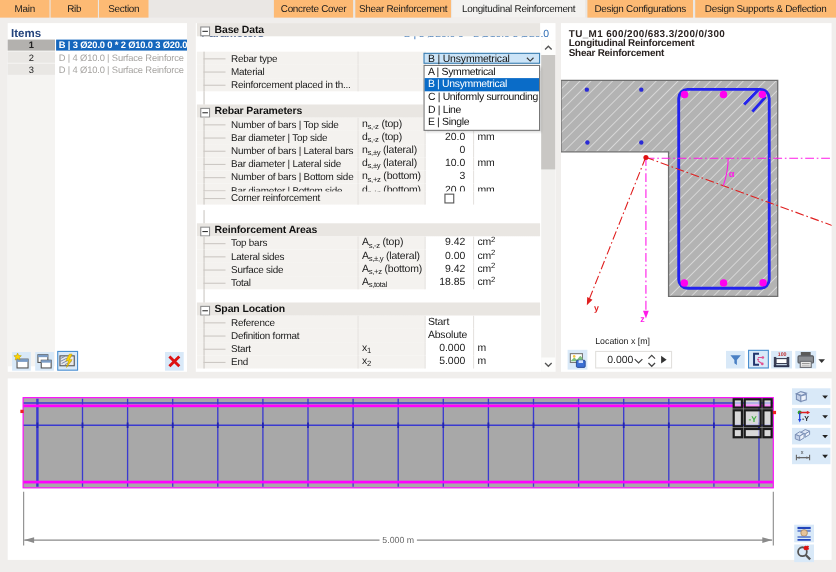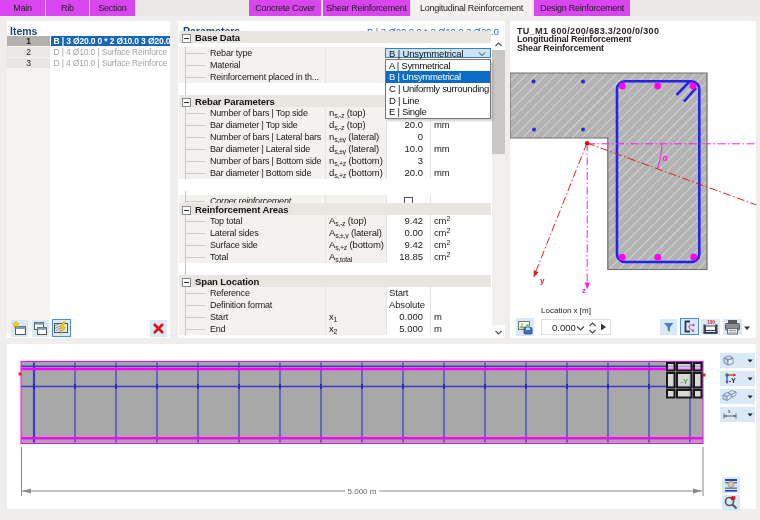--- a/index.html
+++ b/index.html
@@ -1,19 +1,19 @@
 <!DOCTYPE html>
 <html><head>
 <meta charset="utf-8">
 <style>
   html,body{margin:0;padding:0;}
   body{width:760px;height:520px;background:#f0eeec;font-family:"Liberation Sans",sans-serif;position:relative;overflow:hidden;}
   
   #tabbar{position:absolute;left:0;top:0;width:760px;height:15.5px;background:#eae7e4;}
-  .tab{position:absolute;top:0;height:15.5px;background:#d946ef;color:#1c1c1c;font-size:9px;letter-spacing:-0.25px;text-align:center;line-height:16.5px;white-space:nowrap;overflow:hidden;}
+  .tab{position:absolute;top:0;height:15.5px;background:#fdba74;color:#1c1c1c;font-size:9px;letter-spacing:-0.25px;text-align:center;line-height:16.5px;white-space:nowrap;overflow:hidden;}
   .tab.active{background:#f3f2f0;}
   
   .panel{position:absolute;background:#fff;}
   .ptitle{position:absolute;color:#24437c;font-weight:700;font-size:10.5px;}
   
   .irow{position:absolute;left:0;height:10px;font-size:8.5px;letter-spacing:-0.15px;line-height:10.5px;}
   .inum{position:absolute;left:0;width:43px;text-align:center;color:#222;height:10px;}
   .itxt{position:absolute;left:44px;width:119px;height:10px;white-space:nowrap;overflow:hidden;padding-left:2.5px;box-sizing:border-box;}
   
   #params{overflow:hidden;}
@@ -40,21 +40,22 @@
 </head>
 <body>
 
 <div id="tabbar">
   <div class="tab" style="left:0;width:45px;">Main</div>
   <div class="tab" style="left:46px;width:43px;">Rib</div>
   <div class="tab" style="left:90px;width:45px;">Section</div>
   <div class="tab" style="left:249px;width:72px;">Concrete Cover</div>
   <div class="tab" style="left:323px;width:87px;">Shear Reinforcement</div>
   <div class="tab active" style="left:411px;width:121px;">Longitudinal Reinforcement</div>
-  <div class="tab" style="left:534px;width:96px;">Design Reinforcement</div>
+  <div class="tab" style="left:534px;width:96px;">Design Configurations</div>
+  <div class="tab" style="left:632px;width:128px;">Design Supports &amp; Deflection</div>
 </div>
 
 <div class="panel" id="items" style="left:7px;top:21px;width:163px;height:317px;">
   <div class="ptitle" style="left:3px;top:4px;">Items</div>
   <div style="position:absolute;left:0;top:15px;width:43px;height:297px;background:#f5f4f2;"></div>
   <div class="irow" style="top:14.5px;width:163px;">
     <div class="inum" style="background:#b3b1ae;font-weight:700;">1</div>
     <div class="itxt" style="background:#1567bd;color:#fff;font-weight:700;">B | 3 Ø20.0 0 * 2 Ø10.0 3 Ø20.0</div>
   </div>
   <div class="irow" style="top:25.5px;width:163px;">
@@ -92,21 +93,21 @@
     <svg width="17" height="17">
       <path d="M4,4 l9,9 M13,4 l-9,9" stroke="#dd1111" stroke-width="2.6"></path>
     </svg>
   </div>
 </div>
 
 <div class="panel" id="params" style="left:178px;top:21px;width:327px;height:317px;">
   <div class="ptitle" style="left:5px;top:4px;">Parameters</div>
   <div style="position:absolute;right:6px;top:4.5px;font-size:9.5px;letter-spacing:-0.1px;color:#2e6db5;">B | 3 Ø20.0 0 * 2 Ø10.0 3 Ø20.0</div>
   <div id="pgrid">
-  <div class="phead" style="top:10px;">
+  <div class="phead" style="top:0;">
         <span class="bx">
           <i></i>
         </span>
         <span class="ht">Base Data</span>
       </div>
   <div class="prow" style="top:26px;">
         <span class="tv"></span>
         <span class="tt"></span>
         <span class="pl">Rebar type</span>
       </div>
@@ -163,36 +164,36 @@
         <span class="pv">3</span>
       </div>
   <div class="prow" style="top:146px;">
         <span class="tv"></span>
         <span class="tt"></span>
         <span class="pl">Bar diameter | Bottom side</span>
         <span class="ps">d<sub>s,+z</sub> (bottom)</span>
         <span class="pv">20.0</span>
         <span class="pu">mm</span>
       </div>
-  <div class="prow" style="top:174px;font-style:italic;">
+  <div class="prow" style="top:153px;">
         <span class="tv"></span>
         <span class="tt"></span>
         <span class="pl">Corner reinforcement</span>
         <span style="position:absolute;left:225px;top:1.5px;width:7px;height:7px;border:1px solid #555;background:#fff;"></span>
       </div>
   <div class="phead" style="top:182px;">
         <span class="bx">
           <i></i>
         </span>
         <span class="ht">Reinforcement Areas</span>
       </div>
   <div class="prow" style="top:194px;">
         <span class="tv"></span>
         <span class="tt"></span>
-        <span class="pl">Top total</span>
+        <span class="pl">Top bars</span>
         <span class="ps">A<sub>s,-z</sub> (top)</span>
         <span class="pv">9.42</span>
         <span class="pu">cm<sup>2</sup></span>
       </div>
   <div class="prow" style="top:206px;">
         <span class="tv"></span>
         <span class="tt"></span>
         <span class="pl">Lateral sides</span>
         <span class="ps">A<sub>s,±,y</sub> (lateral)</span>
         <span class="pv">0.00</span>

